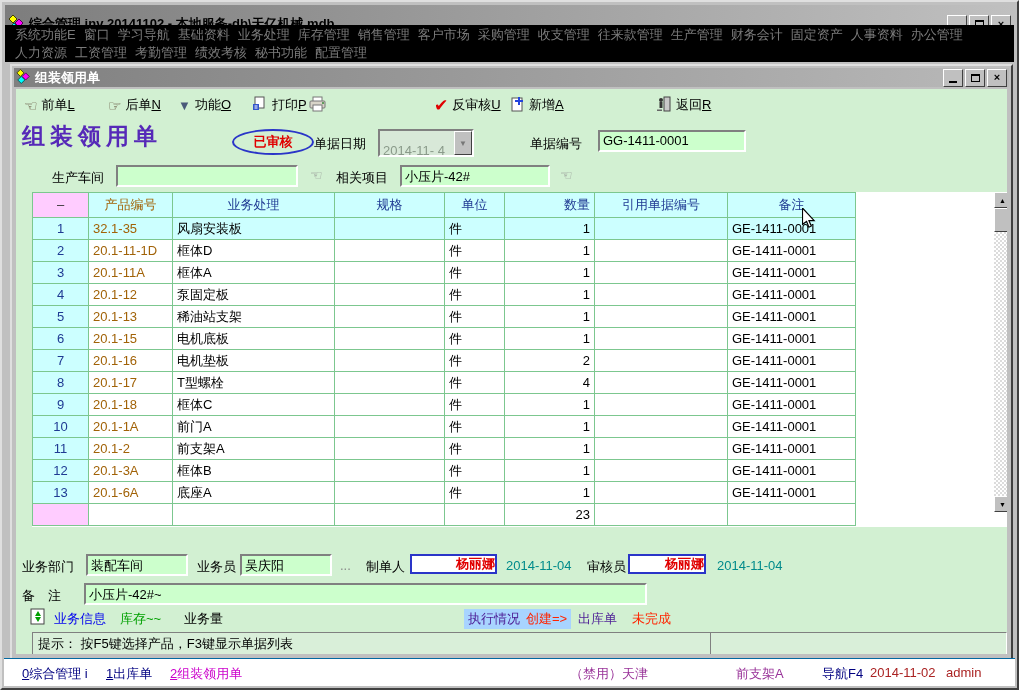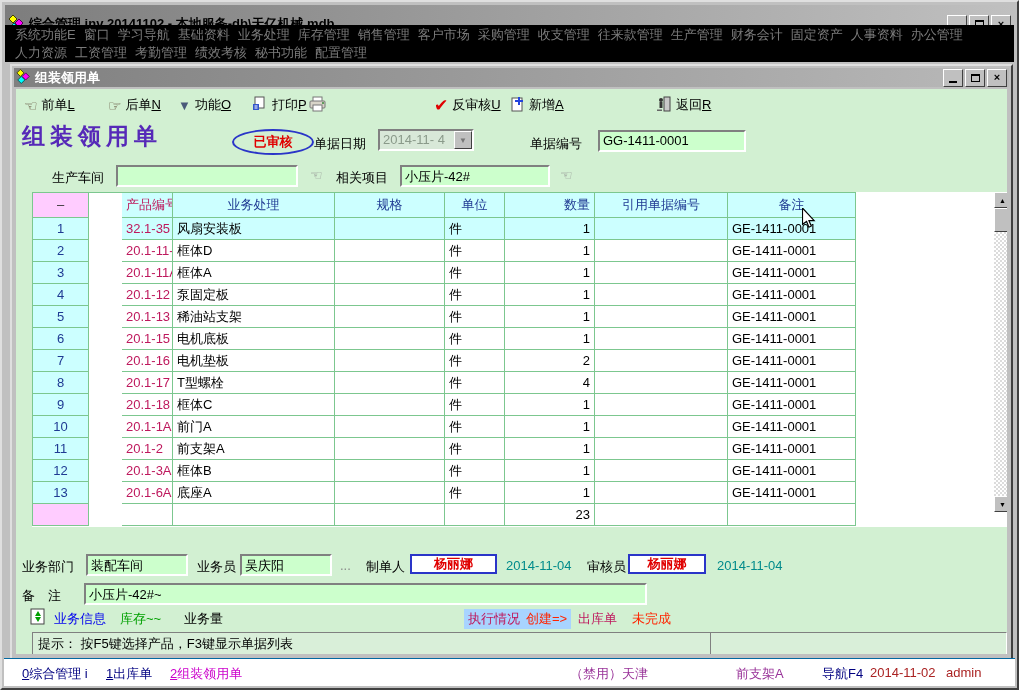--- a/index.html
+++ b/index.html
@@ -31,56 +31,56 @@
   .dn-ico{color:#4a5a7a;font-size:13px;line-height:1;}
   .chk-ico{color:#e00000;font-size:17px;font-weight:bold;line-height:1;}
   
   .form-title{position:absolute;left:6px;top:32px;font-size:23px;font-weight:bold;color:#5629b8;letter-spacing:5px;}
   .stamp{position:absolute;left:216px;top:40px;width:78px;height:22px;line-height:22px;text-align:center;
     color:#e00000;font-weight:bold;border:2px solid #2a35c8;border-radius:50%;}
   .lbl{position:absolute;white-space:nowrap;}
   .field{position:absolute;height:22px;background:#ccffcc;border:2px solid;border-color:#808080 #ffffff #ffffff #808080;
     box-sizing:border-box;padding:1px 3px;overflow:hidden;white-space:nowrap;}
   .combo{position:absolute;left:362px;top:40px;width:96px;height:22px;background:#d8e8d8;color:#8a9a8a;
-    border:2px solid;border-color:#808080 #ffffff #ffffff #808080;box-sizing:border-box;padding:1px 3px;}
+    border:2px solid;border-color:#808080 #ffffff #ffffff #808080;box-sizing:border-box;padding:12px 3px;}
   .combo-btn{position:absolute;right:0;top:0;bottom:0;width:16px;background:#c0c0c0;
     border:1px solid;border-color:#fff #404040 #404040 #fff;display:flex;align-items:center;justify-content:center;
     font-size:8px;color:#777;}
   .fld-arrow{position:absolute;color:#909090;font-size:14px;}
   
   .white-panel{position:absolute;left:16px;top:103px;width:979px;height:335px;background:#fff;}
   .grid{position:absolute;left:16px;top:103px;border-left:1px solid #7cc78f;border-top:1px solid #7cc78f;background:#fff;}
   .grow{display:grid;grid-template-columns:56px 84px 162px 110px 60px 90px 133px 128px;height:22px;}
   .grow.hdr{height:25px;}
   .gc{border-right:1px solid #7cc78f;border-bottom:1px solid #7cc78f;padding:2px 4px;box-sizing:border-box;
     overflow:hidden;white-space:nowrap;line-height:17px;background:#fff;}
   .hdr .gc{background:#ccffff;color:#1f3a93;text-align:center;line-height:19px;}
   .hdr .gc.c0{background:#ffccff;color:#333;}
   .gc.c0{background:#ccffff;color:#1f3a93;text-align:center;}
-  .gc.c1{color:#be185d;margin-left:33px;}
+  .gc.c1{color:#a16207;}
   .gc.c5{text-align:right;}
   .grow.hl .gc{background:#ccffff;}
   .grow.total .gc.c0{background:#ffccff;}
   
   .vscroll{position:absolute;left:978px;top:103px;width:17px;height:320px;
     background-color:#fff;background-image:conic-gradient(#dcdcdc 25%,transparent 0 50%,#dcdcdc 0 75%,transparent 0);
     background-size:4px 4px;}
   .sbtn{position:absolute;left:0;width:17px;height:16px;background:#c0c0c0;border:1px solid;
     border-color:#fff #404040 #404040 #fff;box-sizing:border-box;display:flex;align-items:center;justify-content:center;
     font-size:7px;color:#000;}
   .sthumb{position:absolute;left:0;top:16px;width:17px;height:24px;background:#c0c0c0;border:1px solid;
     border-color:#fff #404040 #404040 #fff;box-sizing:border-box;}
   
   .namebox{position:absolute;height:20px;background:#fff;border:2px solid #2a35c8;color:#e00000;font-weight:bold;
-    text-align:center;line-height:16px;box-sizing:border-box;}
+    text-align:right;line-height:16px;box-sizing:border-box;}
   .teal{color:#008b8b;}
   .link-blue{color:#0000ee;}
   .link-green{color:#00a000;}
   .chip-blue{background:#a8d4ff;padding:1px 4px;}
-  .dk-red{color:#be185d;}
+  .dk-red{color:#4c1d95;}
   .br-red{color:#ff2400;text-align:right;}
   .hintbox{position:absolute;height:23px;background:#d9efd9;border:1px solid;border-color:#808080 #ffffff #ffffff #808080;
     box-sizing:border-box;padding:2px 5px;white-space:nowrap;overflow:hidden;}
   
   .statusbar{position:absolute;left:2px;right:2px;bottom:2px;height:27px;background:#fff;border-top:1px solid #0369a1;}
   .sb{position:absolute;top:6px;white-space:nowrap;}
   .navy{color:#000080;}
   .mag{color:#cc00cc;}
   .purp{color:#993399;}
   .mrn{color:#aa2222;}

